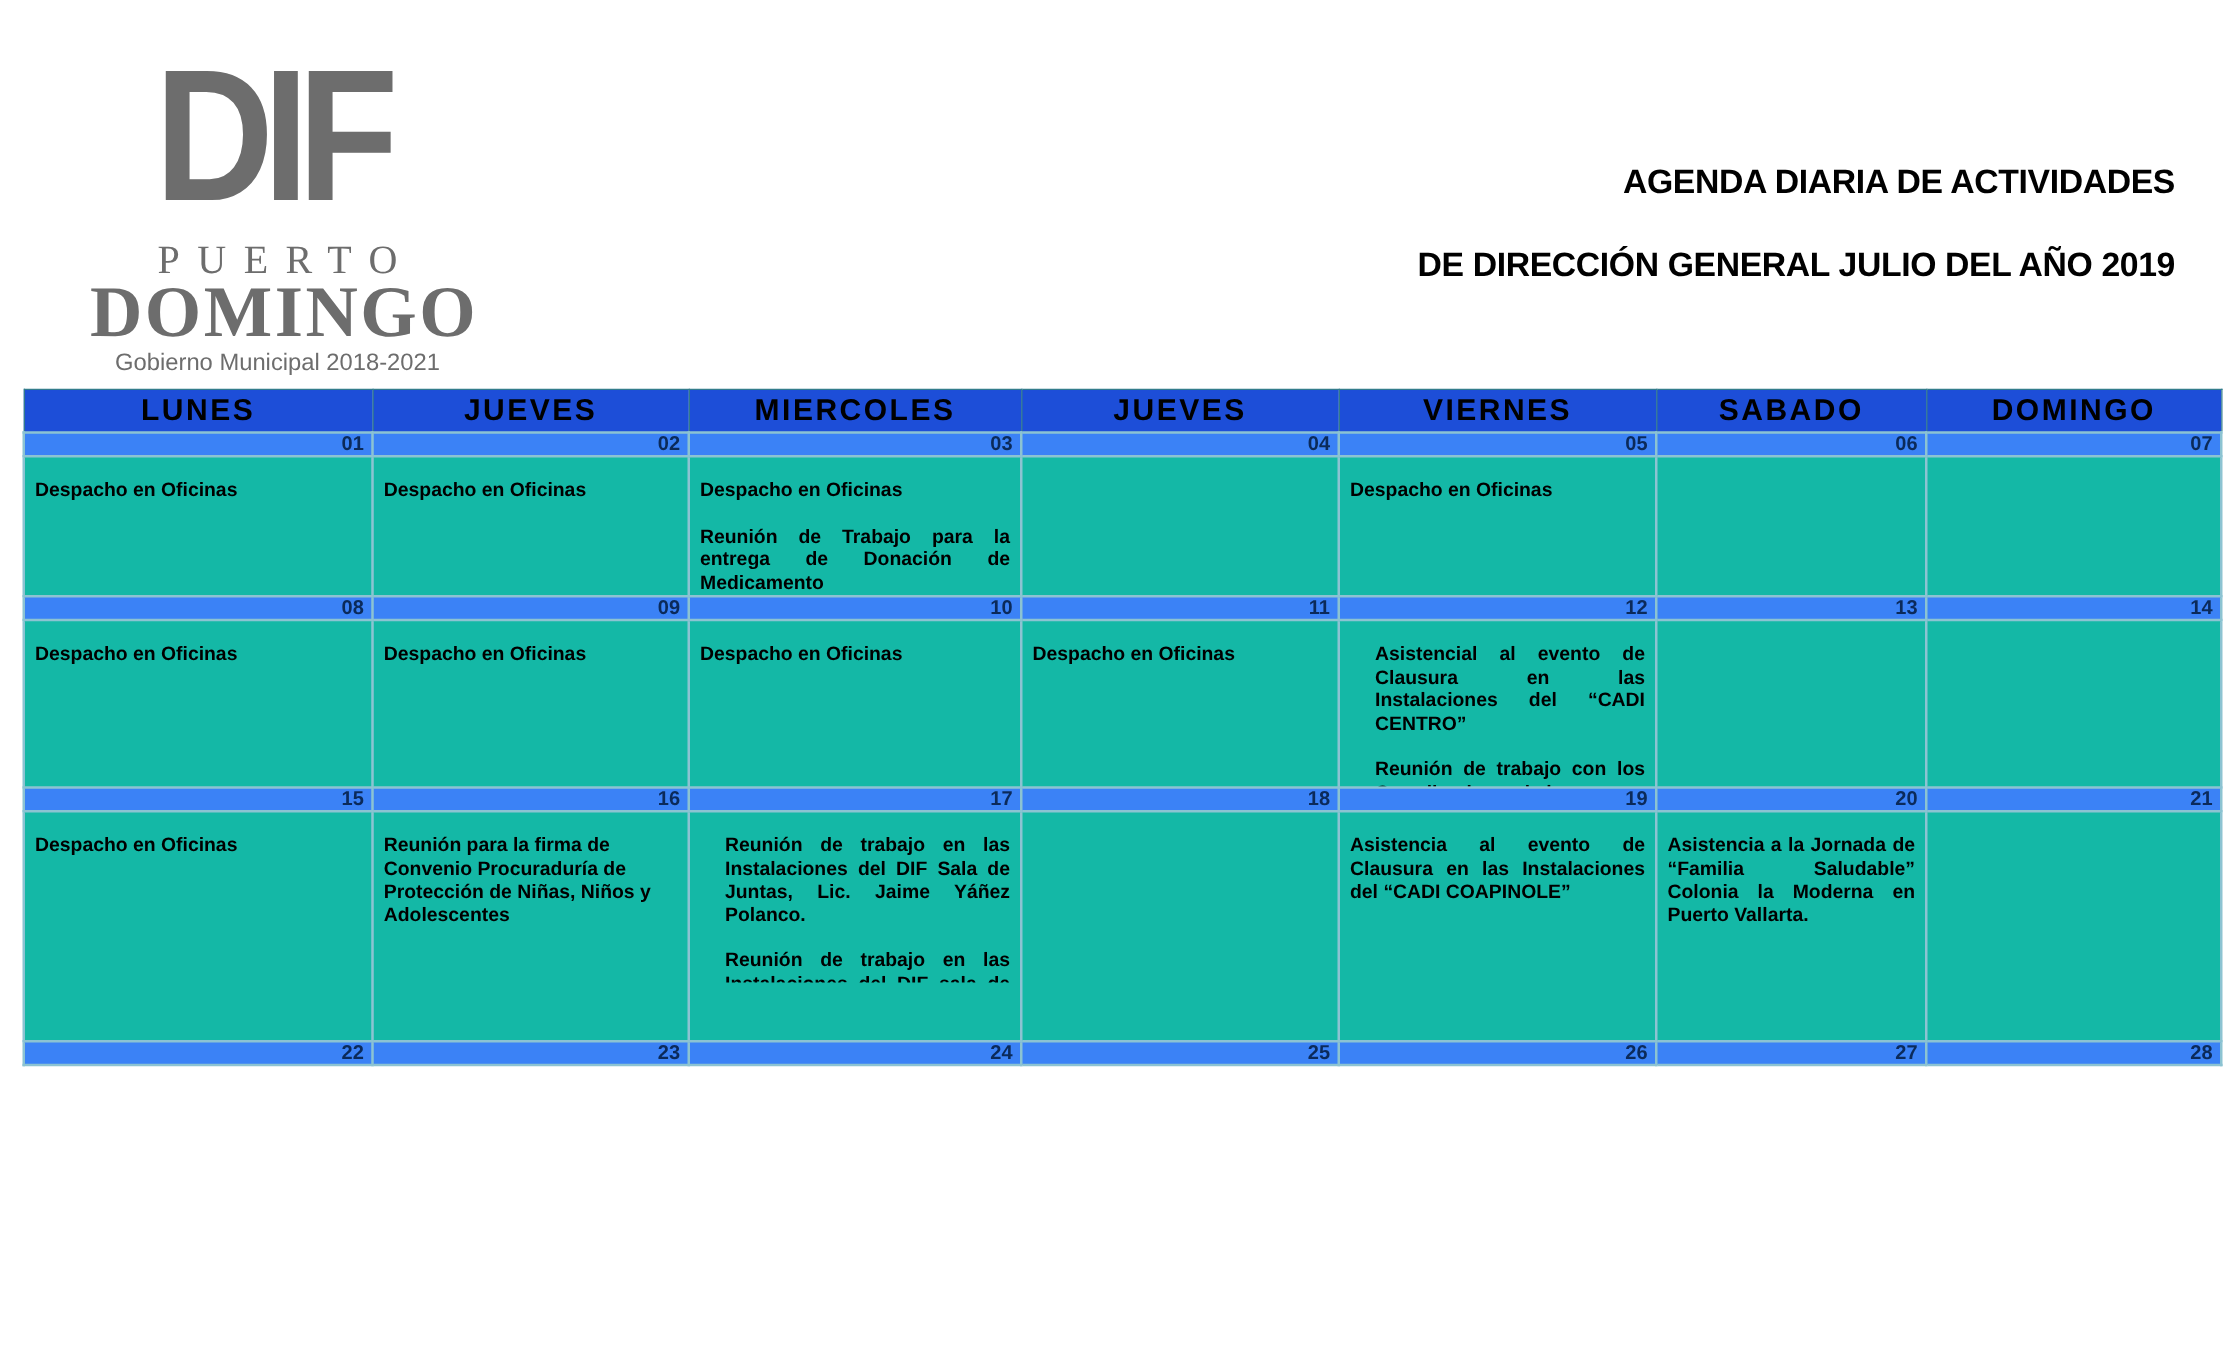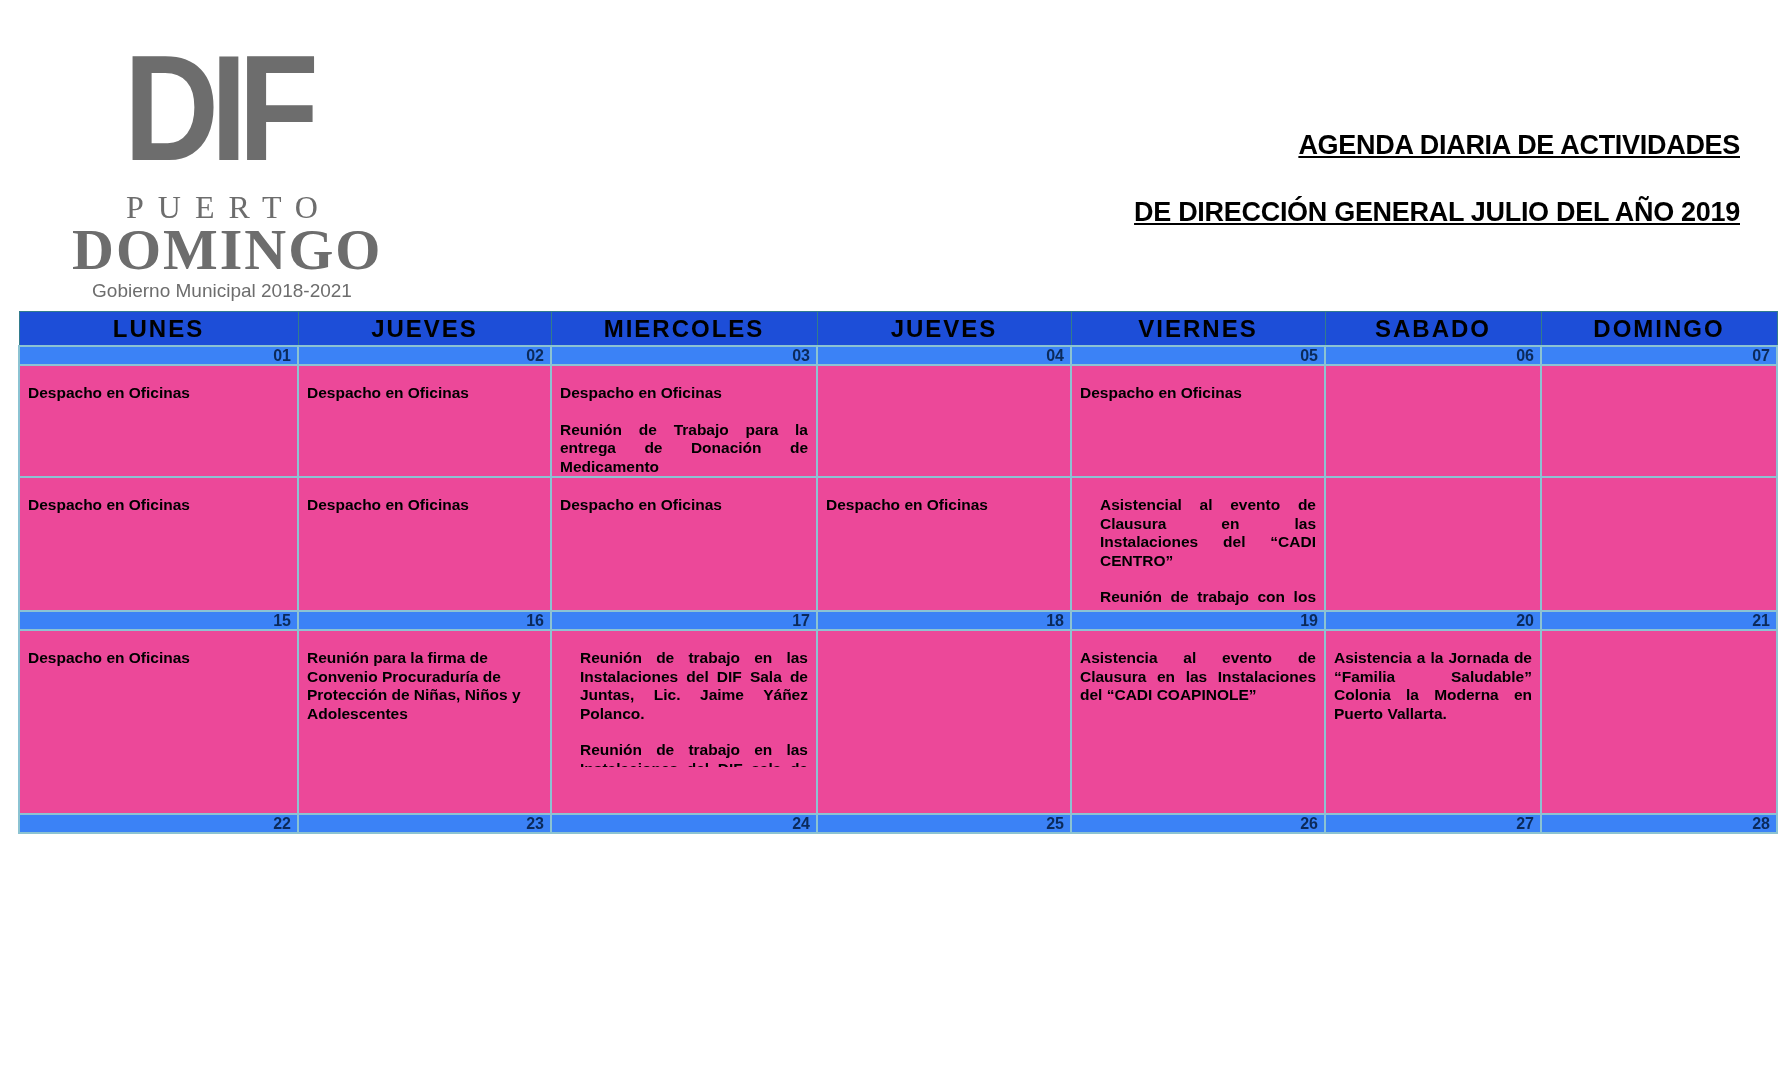--- a/index.html
+++ b/index.html
@@ -4,29 +4,29 @@
   <style>
     html, body { margin: 0; padding: 0; background: #ffffff; }
     body { width: 1792px; height: 1088px; position: relative; overflow: hidden; font-family: "Liberation Sans", sans-serif; color: #000; }
 
     .logo { position: absolute; left: 72px; top: 48px; width: 300px; height: 230px; color: #6d6d6d; text-align: center; }
     .logo-dif { font-family: "Liberation Sans", sans-serif; font-weight: bold; font-size: 150px; line-height: 120px; letter-spacing: -10px; height: 120px; margin-left: -10px; transform: scaleX(0.88); transform-origin: center; }
     .logo-puerto { font-family: "Liberation Serif", serif; font-size: 32px; letter-spacing: 14px; line-height: 34px; margin-top: 22px; padding-left: 14px; }
     .logo-vallarta { font-family: "Liberation Serif", serif; font-weight: bold; font-size: 58px; line-height: 52px; letter-spacing: 2px; }
     .logo-gob { font-family: "Liberation Sans", sans-serif; font-size: 19px; line-height: 26px; margin-top: 2px; }
 
-    .title { position: absolute; right: 52px; text-align: right; font-weight: bold; font-size: 27px; letter-spacing: -0.3px; text-decoration: underline; }
+    .title { position: absolute; right: 52px; text-align: right; font-weight: bold; font-size: 27px; letter-spacing: -0.3px; }
     .title-1 { top: 130px; }
     .title-2 { top: 197px; text-align: right; }
 
     .calendar { position: absolute; left: 18px; top: 311px; width: 1758px; border-collapse: collapse; table-layout: fixed; }
     .calendar th { background: #1d4ed8; color: #000; font-size: 24px; font-weight: bold; letter-spacing: 2px; height: 33px; padding: 0; text-align: center; border: 1px solid #337c8c; }
     .calendar td { border: 2px solid #8cc3d2; padding: 0; vertical-align: top; }
     .day-num td { background: #3b82f6; height: 17px; text-align: right; font-size: 16px; font-weight: bold; color: #0b2a5a; padding: 0 6px 0 0; line-height: 17px; }
-    .day-body td { height: 110px; background: #ec4899; }
+    .day-body td { height: 110px; background: #14b8a6; }
     .day-body.tall td { height: 132px; }
     .day-body.taller td { height: 182px; }
     .event { font-size: 15.5px; font-weight: bold; line-height: 18.5px; text-align: justify; padding: 0 8px 0 8px; margin-top: 18px; }
     .event + .event { margin-top: 18px; }
     .clip { overflow: hidden; margin-left: 20px; }
   </style>
 </head>
 <body>
 
 <div class="logo">
@@ -83,20 +83,29 @@
         <div class="event">Reunión de Trabajo para la entrega de Donación de Medicamento</div>
       </td>
       <td></td>
       <td>
           <div class="event">Despacho en Oficinas</div>
         </td>
       <td></td>
       <td></td>
     </tr>
 
+    <tr class="day-num">
+      <td>08</td>
+      <td>09</td>
+      <td>10</td>
+      <td>11</td>
+      <td>12</td>
+      <td>13</td>
+      <td>14</td>
+    </tr>
     <tr class="day-body tall">
       <td>
           <div class="event">Despacho en Oficinas</div>
         </td>
       <td>
           <div class="event">Despacho en Oficinas</div>
         </td>
       <td>
           <div class="event">Despacho en Oficinas</div>
         </td>

